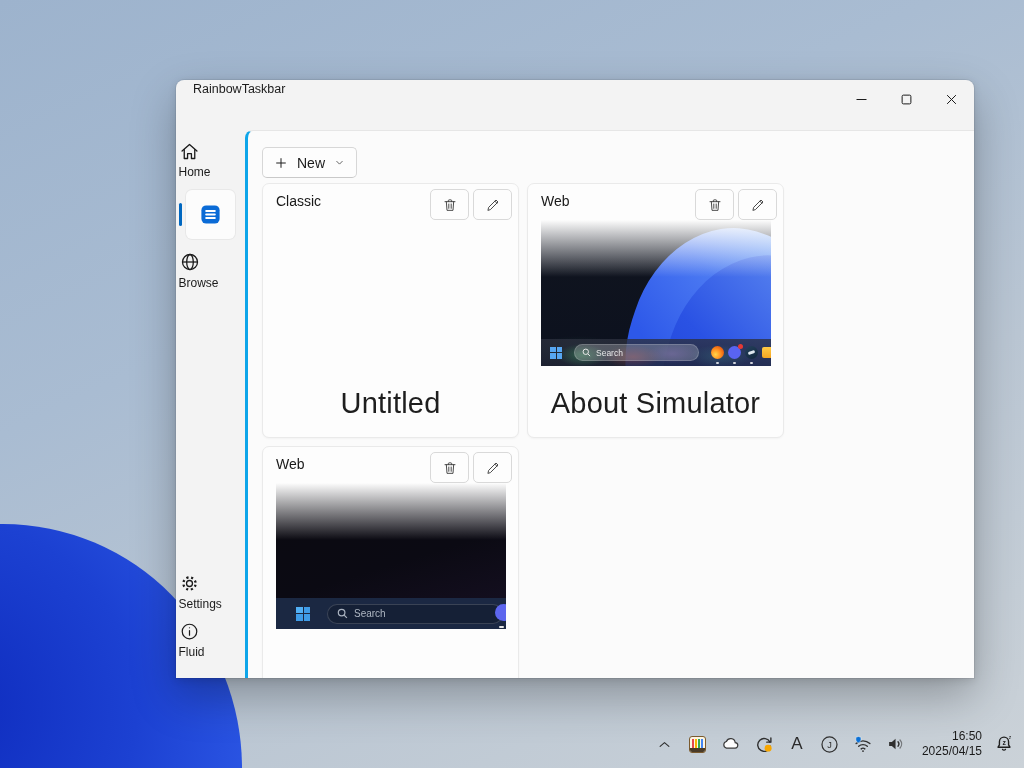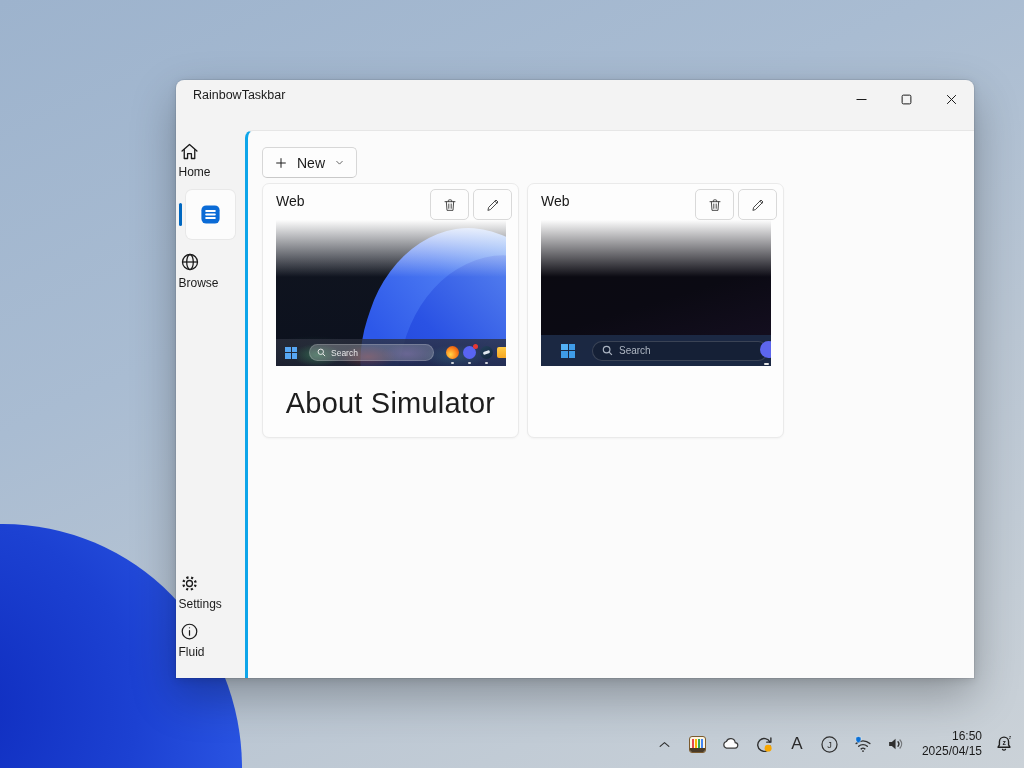--- a/index.html
+++ b/index.html
@@ -9,21 +9,21 @@
     background:linear-gradient(155deg,#9db3cd 0%,#a9bcd2 35%,#bac6d3 65%,#cbd2d8 100%); }
   .bloom { position:absolute; left:-236px; bottom:-244px; width:478px; height:488px;
     border-radius:50%;
     background:radial-gradient(circle at 38% 38%, #0e2bbd 0%, #1c41d2 45%, #2c57e5 76%, #3e68ee 96%, #4a72f0 100%); }
 
   
   .window { position:absolute; left:176px; top:80px; width:798px; height:598px;
     background:#f3f3f3; border-radius:8px 8px 0 0; overflow:hidden;
     box-shadow:0 18px 45px rgba(0,0,0,.28), 0 2px 8px rgba(0,0,0,.12), 0 0 0 1px rgba(0,0,0,.06); }
   .titlebar { position:absolute; left:0; top:0; right:0; height:50px; display:flex; align-items:flex-start; }
-  .win-title { font-size:12.5px; color:#1b1b1b; padding:8px 0 0 17px; }
+  .win-title { font-size:12.5px; color:#1b1b1b; padding:2px 0 0 17px; }
   .win-controls { position:absolute; right:0; top:0; display:flex; }
   .win-btn { width:45px; height:38px; display:flex; align-items:center; justify-content:center; background:transparent; border:0; }
   .win-btn svg { stroke:#1b1b1b; }
 
   
   .sidebar { position:absolute; left:0; top:50px; bottom:0; width:69px;
     display:flex; flex-direction:column; align-items:center; padding:6px 0 14px 0; }
   .nav-item { width:64px; display:flex; flex-direction:column; 
     gap:3px; padding:5px 0; border-radius:5px; }
   .nav-label { font-size:12px; color:#1b1b1b; }
@@ -205,20 +205,36 @@
             <path d="M12 4.5 V19.5 M4.5 12 H19.5"></path>
           </svg>
         <span>New</span>
         <svg width="11" height="11" viewBox="0 0 24 24" fill="none" stroke="#5f5f5f" stroke-width="2.1" stroke-linecap="round" stroke-linejoin="round">
             <path d="M6 9.5 L12 15.5 L18 9.5"></path>
           </svg>
       </button>
 
       <div class="grid">
 
+        <div class="card">
+          <span class="card-label">Classic</span>
+          <div class="card-actions">
+            <button class="icon-btn">
+              <svg width="16" height="16" viewBox="0 0 24 24" fill="none" stroke="#3d3d3d" stroke-width="1.4" stroke-linecap="round" stroke-linejoin="round">
+                <path d="M4.5 7 H19.5 M9.5 7 V5.4 a1.1 1.1 0 0 1 1.1-1.1 h2.8 a1.1 1.1 0 0 1 1.1 1.1 V7 M6.5 7 l1 13 h9 l1-13 M10.2 10.5 v6.5 M13.8 10.5 v6.5"></path>
+              </svg>
+            </button>
+            <button class="icon-btn">
+              <svg width="16" height="16" viewBox="0 0 24 24" fill="none" stroke="#3d3d3d" stroke-width="1.4" stroke-linecap="round" stroke-linejoin="round">
+                <path d="M4.5 19.5 l1-4 L16.5 4.5 l3 3 L8.5 18.5 z M14.8 6.2 l3 3"></path>
+              </svg>
+            </button>
+          </div>
+          <div class="card-title">Untitled</div>
+        </div>
 
         <div class="card">
           <span class="card-label">Web</span>
           <div class="card-actions">
             <button class="icon-btn">
               <svg width="16" height="16" viewBox="0 0 24 24" fill="none" stroke="#3d3d3d" stroke-width="1.4" stroke-linecap="round" stroke-linejoin="round">
                 <path d="M4.5 7 H19.5 M9.5 7 V5.4 a1.1 1.1 0 0 1 1.1-1.1 h2.8 a1.1 1.1 0 0 1 1.1 1.1 V7 M6.5 7 l1 13 h9 l1-13 M10.2 10.5 v6.5 M13.8 10.5 v6.5"></path>
               </svg>
             </button>
             <button class="icon-btn">

